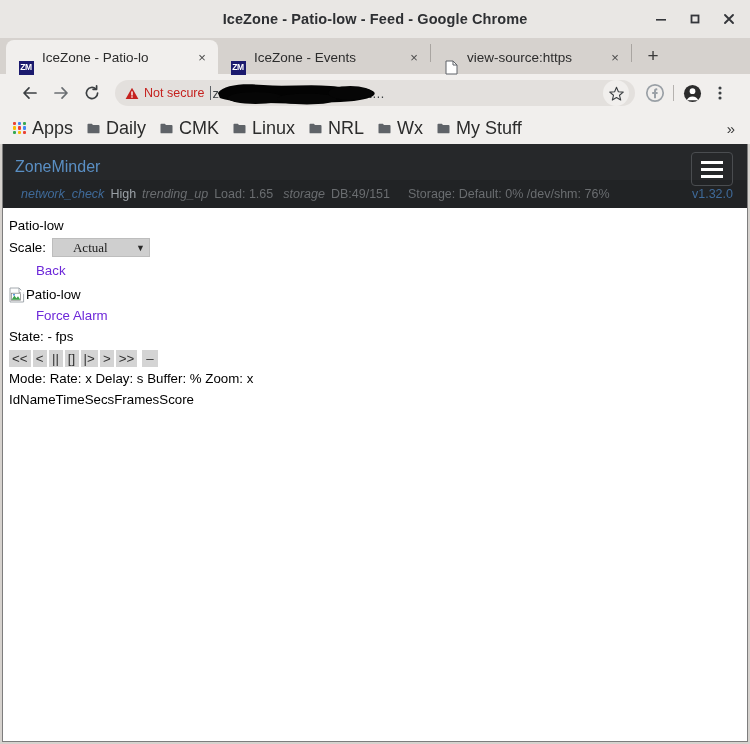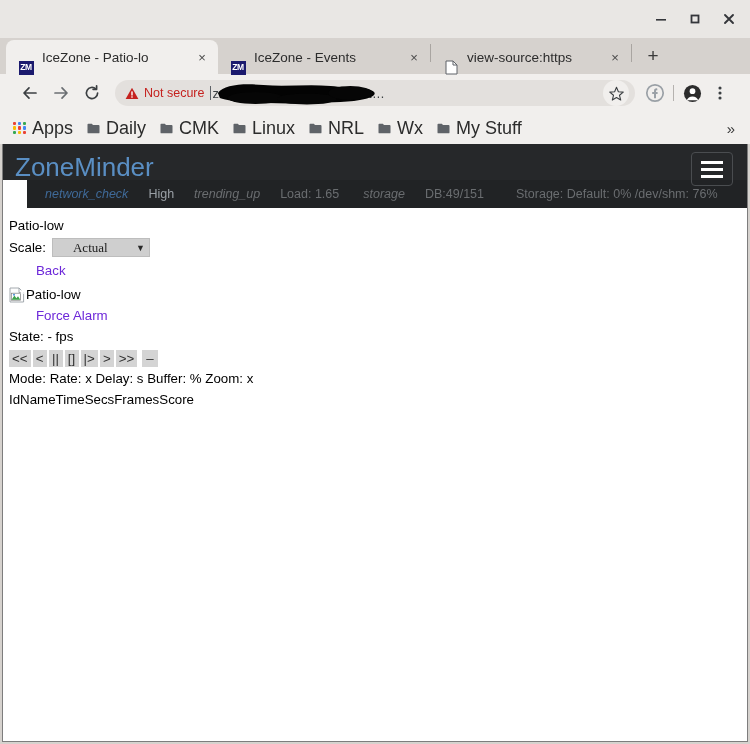--- a/index.html
+++ b/index.html
@@ -233,21 +233,21 @@
   }
 
   
   .zm-header {
     background: #26282a;
     padding: 10px 12px 0 12px;
     position: relative;
   }
   .zm-brand {
     color: #5a8fc4;
-    font-size: 26px;
+    font-size: 16px;
     line-height: 26px;
     font-family: "Liberation Sans", sans-serif;
   }
   .zm-hamburger {
     position: absolute;
     right: 14px; top: 8px;
     width: 42px; height: 34px;
     border: 1px solid #4a4d50;
     border-radius: 4px;
     display: flex; flex-direction: column;
@@ -255,23 +255,22 @@
     gap: 4px;
   }
   .zm-hamburger span {
     display: block; width: 22px; height: 3px; background: #ffffff;
   }
   .zm-statusbar {
     background: #212325;
     display: flex; align-items: flex-end;
     padding: 7px 14px 7px 18px;
     font-size: 12.5px;
-    gap: 20px;
+    gap: 6px;
     white-space: nowrap;
-    margin-left: 24px;
   }
   .st-icon { color: #3f6a99; font-style: italic; }
   .st-dim  { color: #6a6d70; }
   .st-hl   { color: #9aa0a6; }
   .st-ver  { color: #3f6a99; margin-left: auto; padding-left: 14px; }
 
   
   .zm-body {
     background: #ffffff;
     padding: 8px 6px 6px 6px;
@@ -325,20 +324,21 @@
     padding: 0 4px;
     margin-left: 3px;
   }
 </style>
 </head>
 <body>
 
 <div class="window">
 
   <div class="titlebar">
+    <div class="titlebar-title">IceZone - Patio-low - Feed - Google Chrome</div>
     <div class="win-controls">
       <div class="win-btn">
         <svg width="12" height="12" viewBox="0 0 12 12">
             <rect x="1" y="6" width="10" height="1.6" fill="#34363a"></rect>
           </svg>
       </div>
       <div class="win-btn">
         <svg width="12" height="12" viewBox="0 0 12 12">
             <rect x="2.5" y="2.5" width="7" height="7" fill="none" stroke="#34363a" stroke-width="1.8"></rect>
           </svg>

